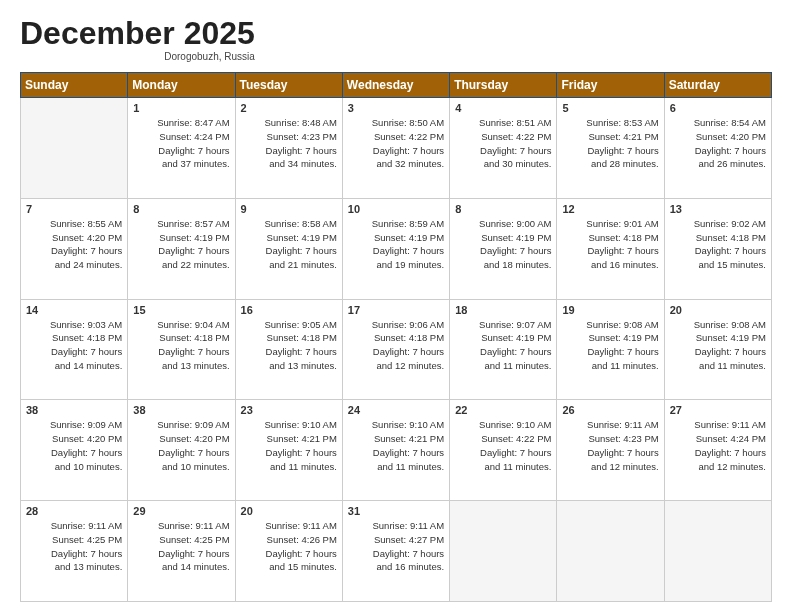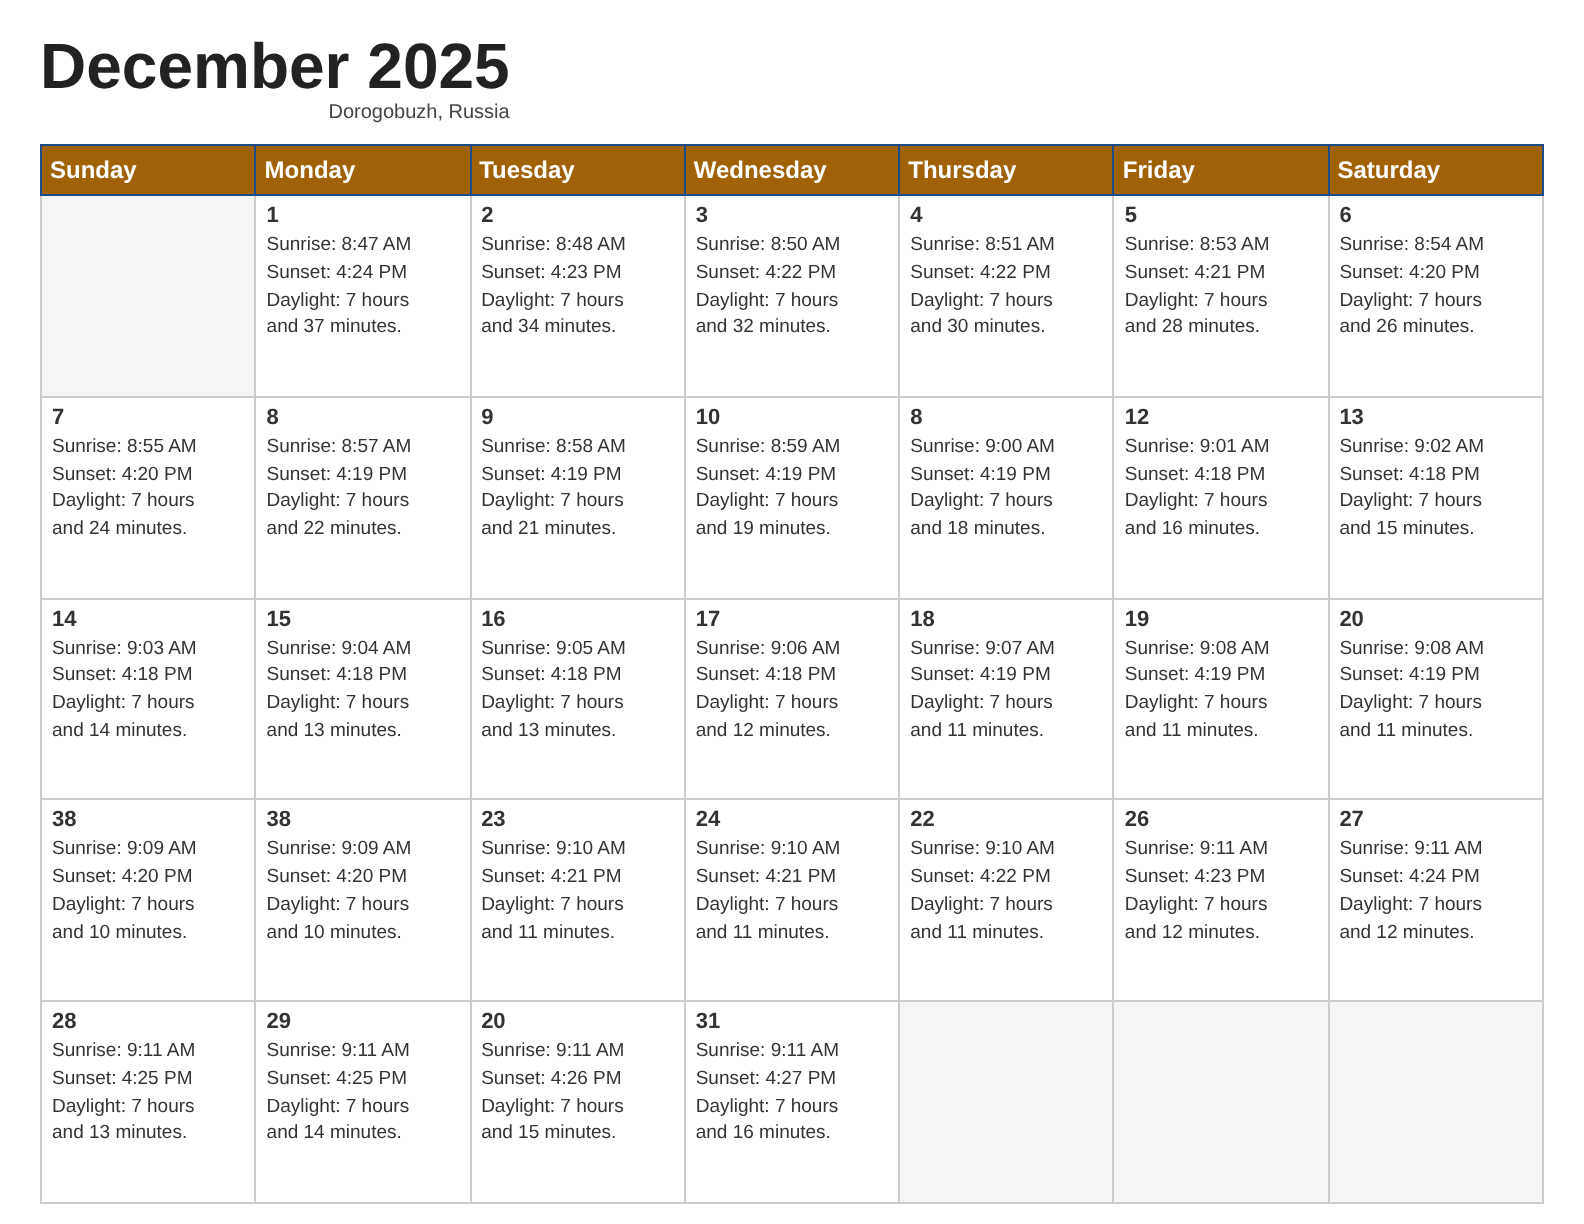--- a/index.html
+++ b/index.html
@@ -75,20 +75,21 @@
     .calendar td.empty {
       background: #f5f5f5;
     }
     .day-number {
       font-weight: bold;
       font-size: 11px;
       margin-bottom: 2px;
     }
     .day-info {
       line-height: 1.45;
+      text-align: right;
     }
   </style>
 </head>
 <body>
 
 <div class="page">
   <div class="header">
     <div class="title-block">
       <div class="month-title">December 2025</div>
       <div class="subtitle">Dorogobuzh, Russia</div>

